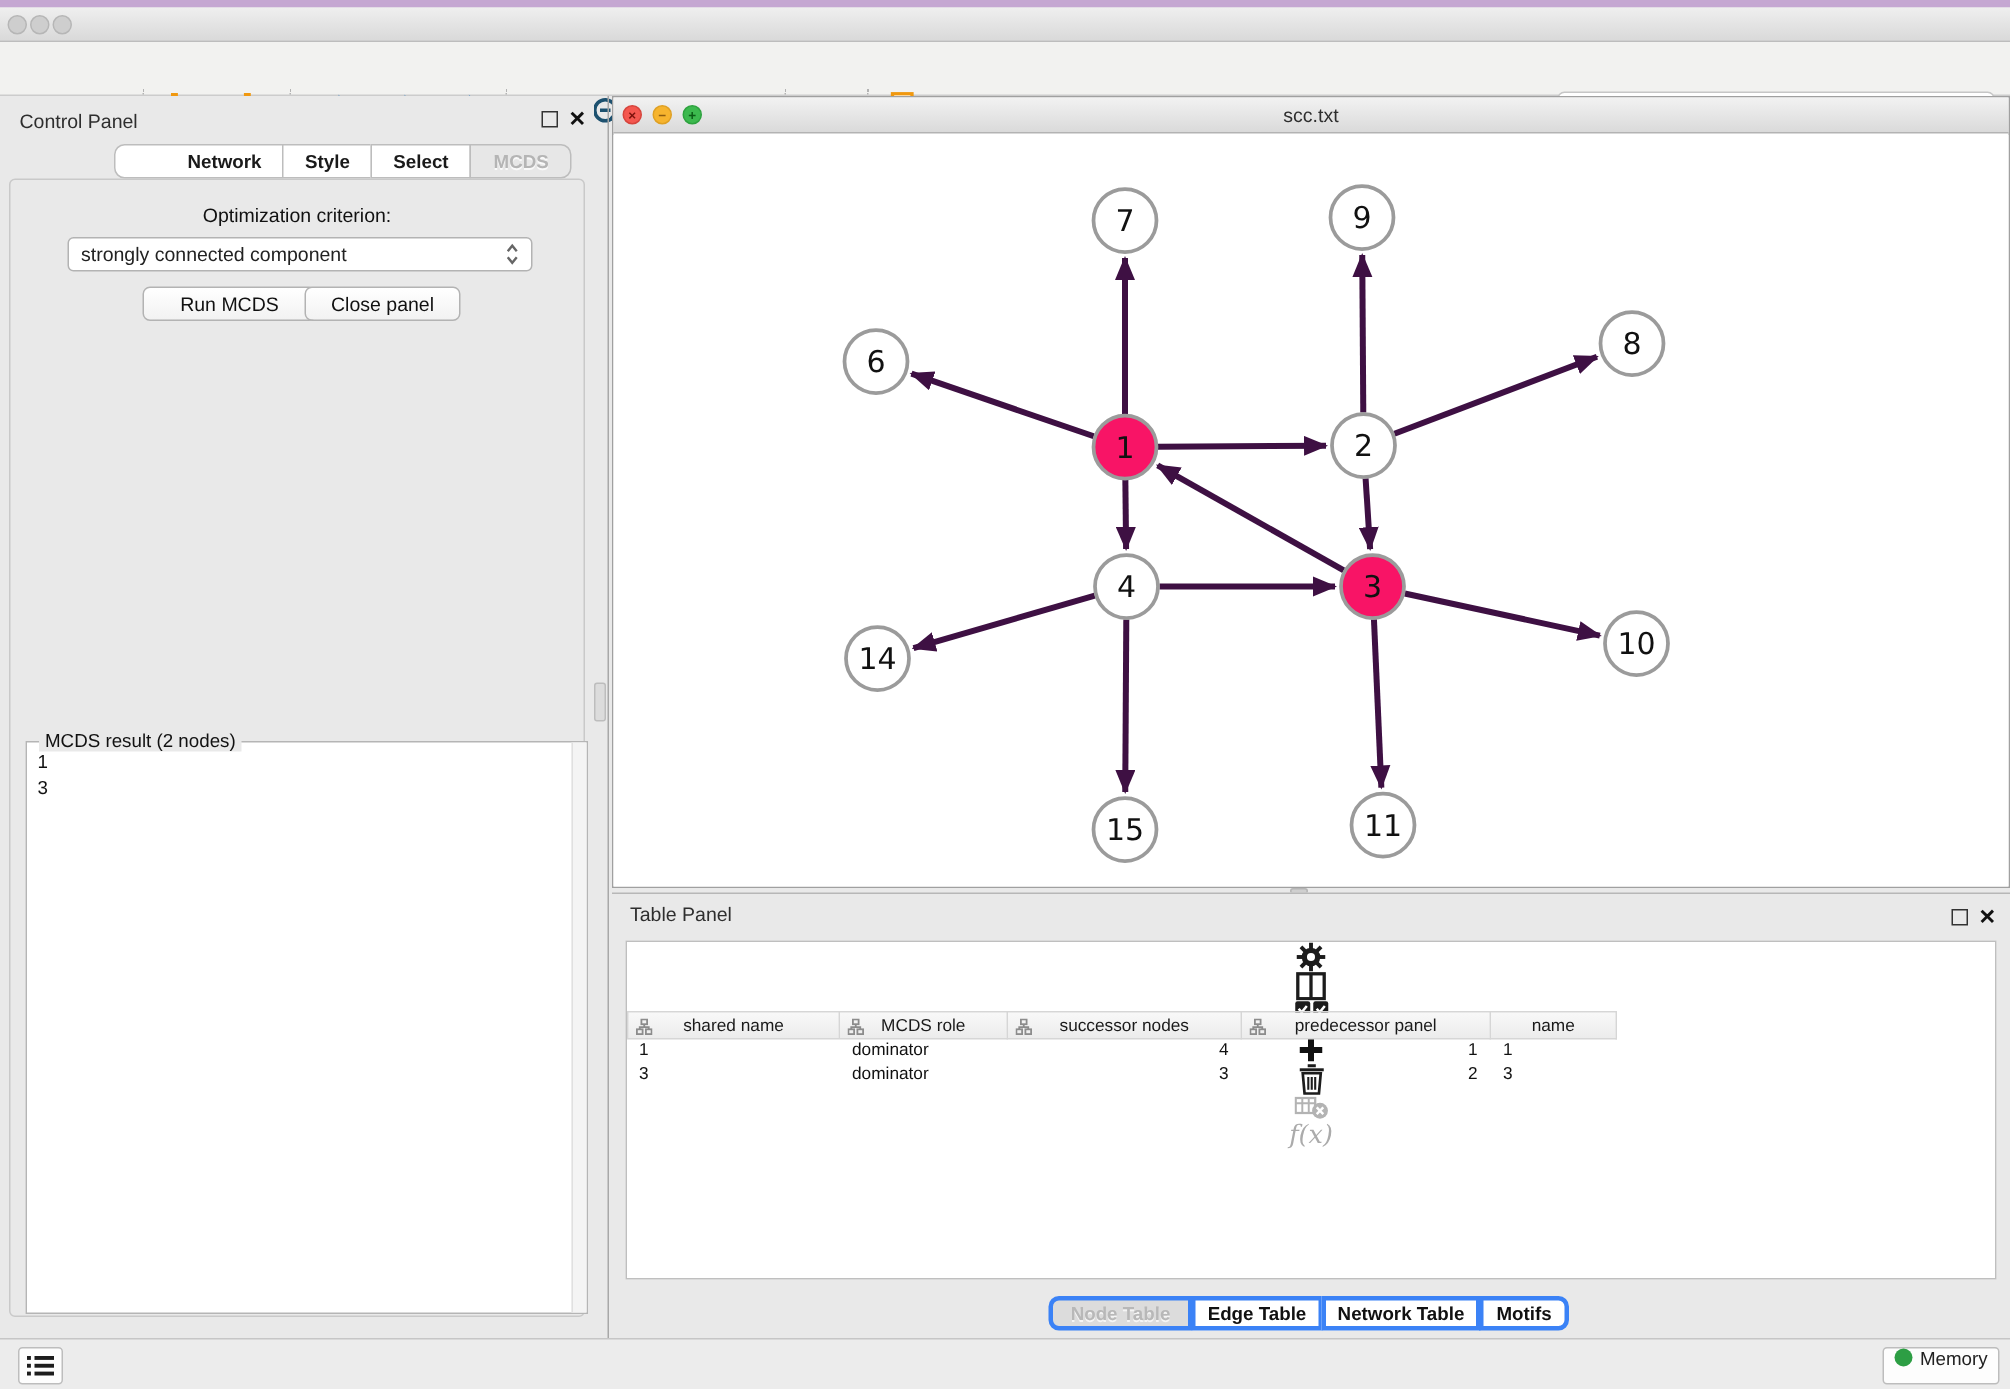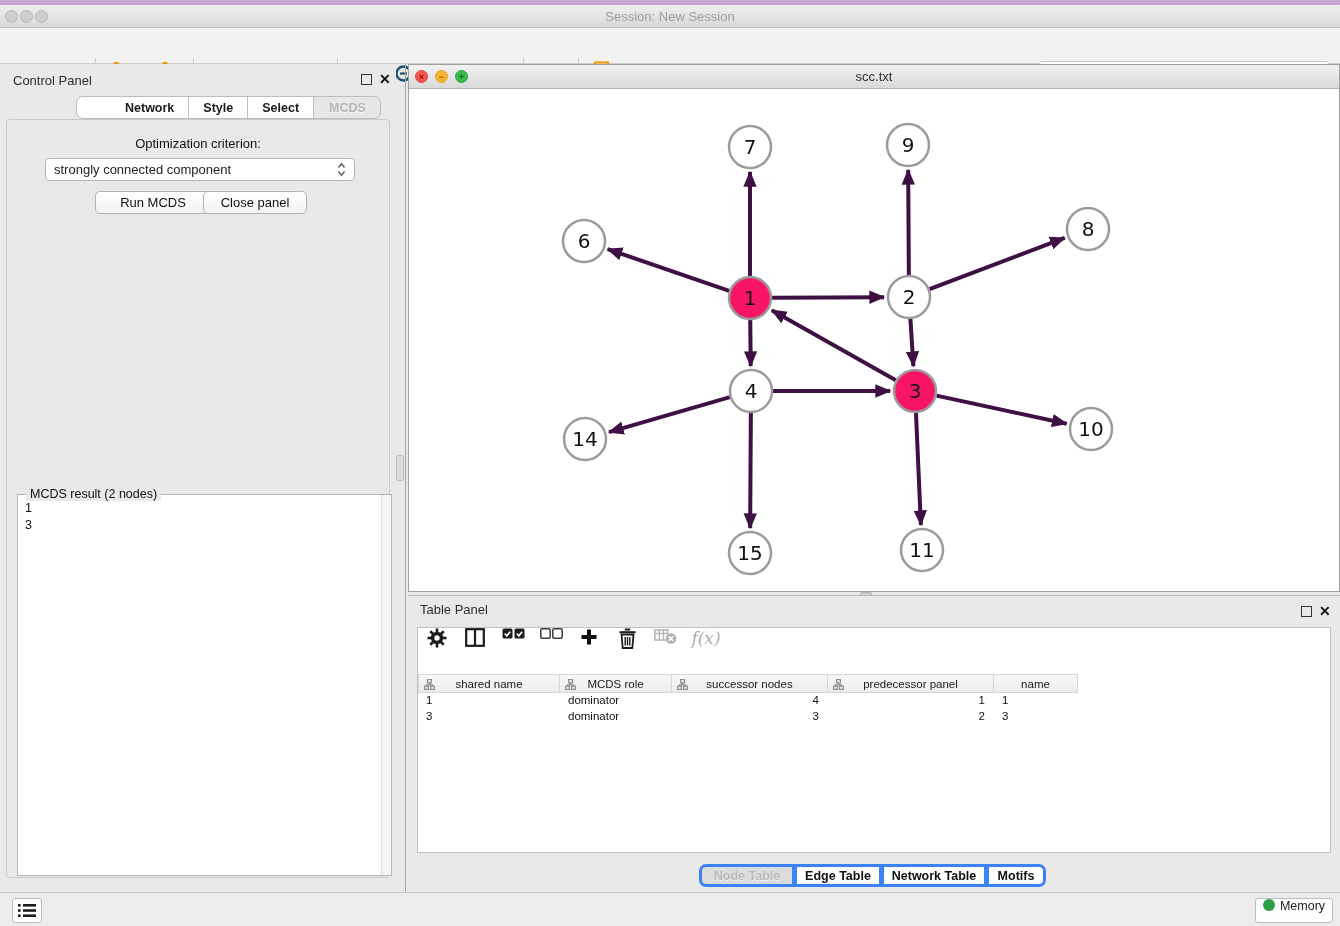--- a/index.html
+++ b/index.html
@@ -65,21 +65,21 @@
     font-size:9px; font-weight:bold; text-align:center; line-height:12px; }
   #net-title { position:absolute; left:0; right:0; top:4px; text-align:center; font-size:13px; color:#2e2e2e; }
   #graph-canvas { position:absolute; left:0; top:25px; right:0; bottom:0; background:#fff; }
 
   
   #table-panel { position:absolute; left:408px; top:595px; width:932px; height:295px;
     background:#e9e9e9; border-top:1px solid #b7b7b7; }
   #tp-title { position:absolute; left:12px; top:6px; font-size:13px; color:#2e2e2e; }
   #tp-box { position:absolute; left:9px; top:31px; width:914px; height:226px;
     border:1px solid #bfbfbf; background:#fff; }
-  #tp-toolbar { position:absolute; left:0; top:0; right:0; height:38px; background:#fff; display:flex; align-items:flex-start; }
+  #tp-toolbar { position:absolute; left:0; top:0; right:0; height:38px; background:#fff; display:flex; align-items:center;flex-direction:column; }
   .tp-icon { width:38px; display:flex; align-items:center; justify-content:center; }
   #fx-label { font:italic 17px "DejaVu Serif", serif; color:#ababab; }
   #tp-header { position:absolute; left:0; top:46px; height:19px; display:flex; }
   .th-cell { position:relative; background:linear-gradient(#f8f8f8,#ececec); border:1px solid #d6d6d6;
     border-left:none; display:flex; align-items:center; justify-content:center; font-size:11.5px; color:#1a1a1a; }
   .th-cell:first-child { border-left:1px solid #d6d6d6; }
   .th-tree { position:absolute; left:5px; top:4px; }
   .tp-row { position:absolute; left:0; height:16px; display:flex; font-size:11.5px; color:#111; }
   .td-cell { overflow:hidden; white-space:nowrap; padding:1px 9px 0 8px; }
   #tp-tabs { position:absolute; left:291px; top:268px; height:23px; display:flex; }
@@ -99,21 +99,20 @@
   #memory-dot { width:12px; height:12px; border-radius:50%; background:#2d9e44; }
 </style>
 </head>
 <body>
 
 <div id="accent-strip"></div>
 <div id="titlebar">
   <span class="tl-dot" style="left:5px"></span>
   <span class="tl-dot" style="left:20px"></span>
   <span class="tl-dot" style="left:35px"></span>
-  <div id="win-title">Session: New Session</div>
 </div>
 
 <div id="toolbar">
   <span class="tbtn" style="left:6px">
     <svg width="27" height="23" viewBox="0 0 27 23">
         <path d="M2 4 h8 l2 2 h8 v5 H2 Z" fill="#c87d0f"></path>
         <path d="M1 20 L5.5 9 h21 L22 20 Z" fill="#f3a73a"></path>
       </svg>
   </span>
   <span class="tbtn" style="left:48px">

